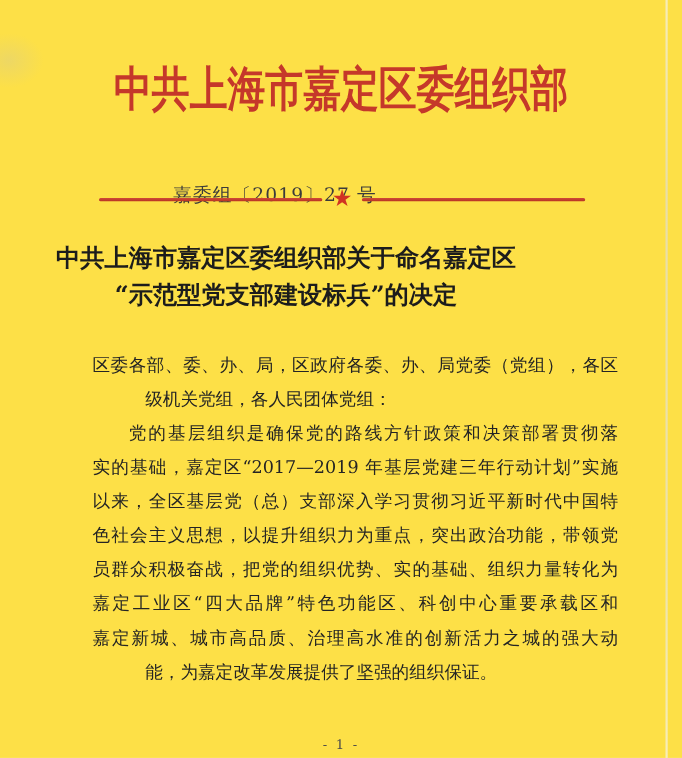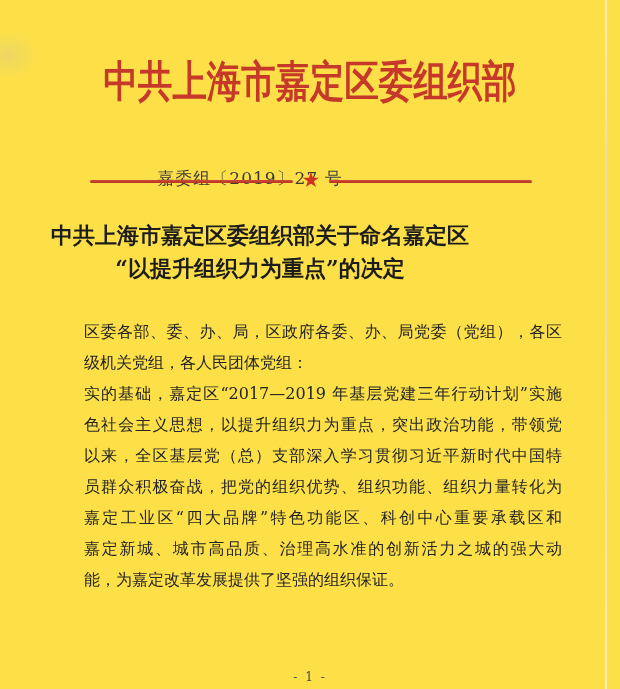--- a/index.html
+++ b/index.html
@@ -71,20 +71,21 @@
     color: #242424;
   }
   .body-text .bline {
     text-align: justify;
     text-align-last: justify;
     text-justify: inter-character;
     white-space: nowrap;
   }
   .body-text .bline.para-end {
     text-align-last: left;
+    margin-left: 48px;
   }
   .body-text .bline.indent {
     text-indent: 33px;
   }
   .page-number {
     position: absolute; top: 669px; left: 0; width: 620px;
     text-align: center;
     font-size: 12px; line-height: 16px;
     color: #4a4a4a;
     letter-spacing: 2px;
@@ -103,30 +104,31 @@
   <div class="doc-number">嘉委组〔2019〕27 号</div>
 
   <div class="divider">
     <div class="rule"></div>
     <div class="star">★</div>
     <div class="rule"></div>
   </div>
 
   <div class="doc-title">
     <div>中共上海市嘉定区委组织部关于命名嘉定区</div>
-    <div>“以提升组织力为重点”的决定</div>
+    <div>“示范型党支部建设标兵”的决定</div>
   </div>
 
   <div class="body-text">
     <div class="bline">区委各部、委、办、局，区政府各委、办、局党委（党组），各区</div>
     <div class="bline para-end">级机关党组，各人民团体党组：</div>
+    <div class="bline indent">党的基层组织是确保党的路线方针政策和决策部署贯彻落</div>
     <div class="bline">实的基础，嘉定区“2017—2019 年基层党建三年行动计划”实施</div>
+    <div class="bline">以来，全区基层党（总）支部深入学习贯彻习近平新时代中国特</div>
     <div class="bline">色社会主义思想，以提升组织力为重点，突出政治功能，带领党</div>
-    <div class="bline">以来，全区基层党（总）支部深入学习贯彻习近平新时代中国特</div>
-    <div class="bline">员群众积极奋战，把党的组织优势、组织功能、组织力量转化为</div>
+    <div class="bline">员群众积极奋战，把党的组织优势、实的基础、组织力量转化为</div>
     <div class="bline">嘉定工业区“四大品牌”特色功能区、科创中心重要承载区和</div>
     <div class="bline">嘉定新城、城市高品质、治理高水准的创新活力之城的强大动</div>
     <div class="bline para-end">能，为嘉定改革发展提供了坚强的组织保证。</div>
   </div>
 
   <div class="page-number">- 1 -</div>
 
 </div>
 
 </body></html>

